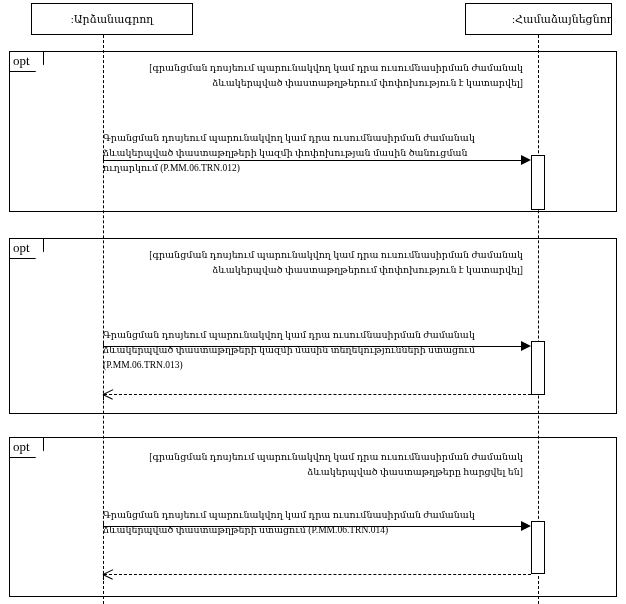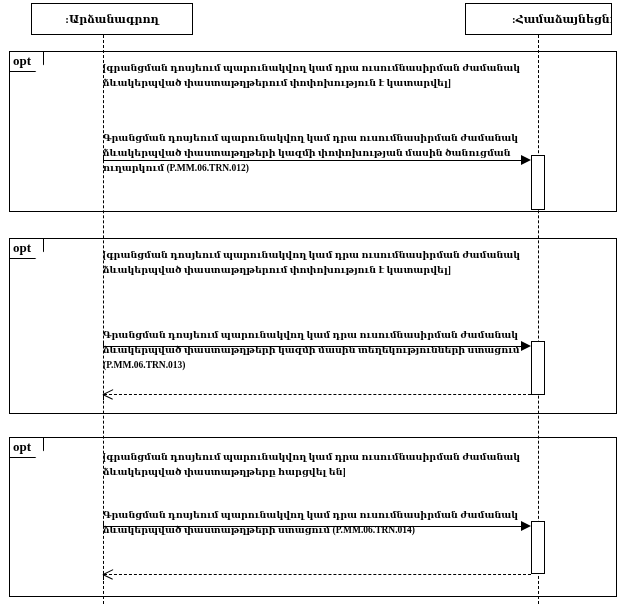--- a/index.html
+++ b/index.html
@@ -15,21 +15,20 @@
     color: #000000;
     overflow: hidden;
   }
 
   #diagram {
     position: absolute;
     left: 0;
     top: 0;
     width: 626px;
     height: 436px;
-    font-weight: bold;
   }
 
   
   .lifeline-head {
     position: absolute;
     box-sizing: border-box;
     border: 1px solid #000000;
     background: #ffffff;
     text-align: center;
     font-size: 11px;
@@ -66,21 +65,21 @@
     height: 20px;
     width: 34px;
     padding-left: 3px;
     
     clip-path: polygon(0 0, 100% 0, 100% 62%, 74% 100%, 0 100%);
   }
 
   
   .guard {
     position: absolute;
-    text-align: left;
+    text-align: right;
     font-size: 9.5px;
     line-height: 15px;
     white-space: pre-line;
   }
 
   
   .msg-label {
     position: absolute;
     text-align: left;
     font-size: 9.5px;

